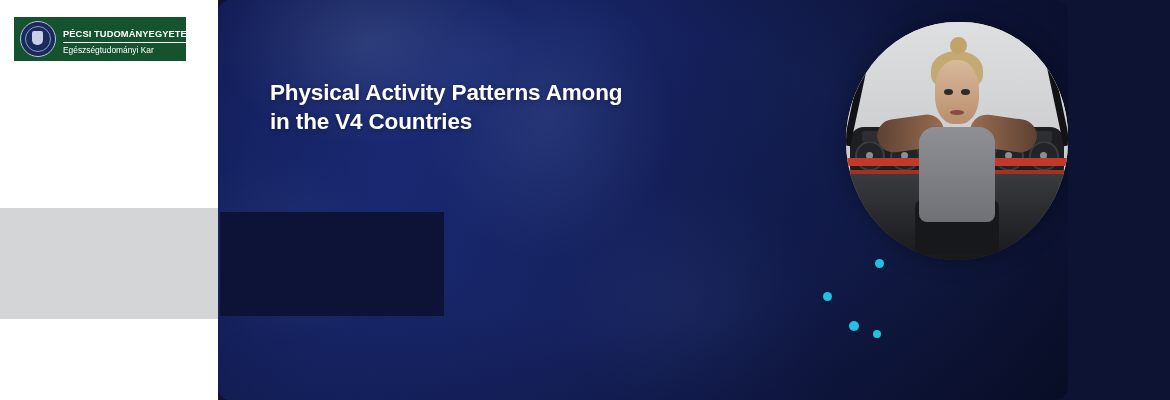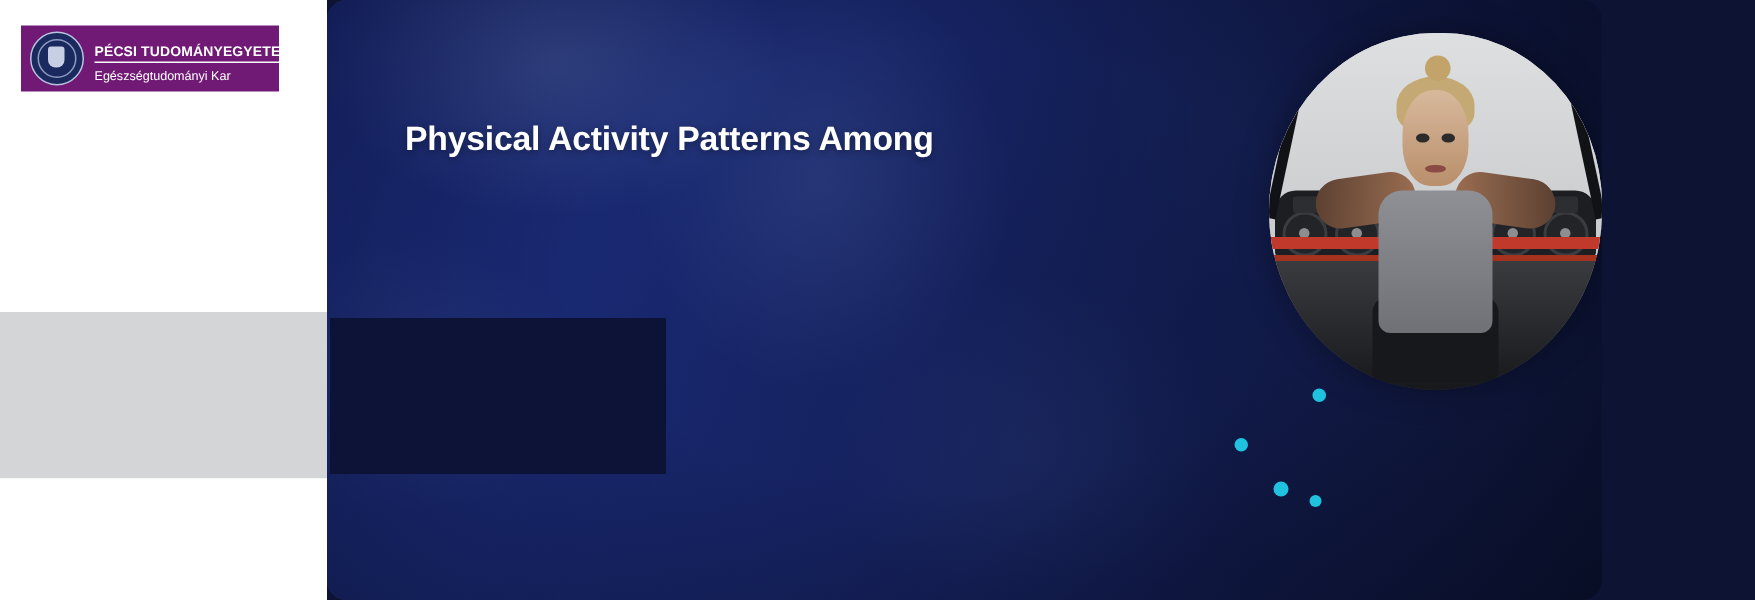--- a/index.html
+++ b/index.html
@@ -12,21 +12,21 @@
 
   
   .sidebar{position:absolute;left:0;top:0;width:218px;height:400px;background:#ffffff;z-index:6;}
   .logo-slot{position:absolute;left:0;width:218px;box-sizing:border-box;}
   .slot-1{top:0;height:104px;background:#ffffff;}
   .slot-2{top:104px;height:104px;background:#ffffff;}
   .slot-3{top:208px;height:111px;background:#d4d5d7;}
   .slot-4{top:319px;height:81px;background:#ffffff;}
 
   
-  .pecs-card{position:absolute;left:14px;top:17px;width:172px;height:44px;background:#701a75;display:flex;align-items:center;padding:0 6px;box-sizing:border-box;}
+  .pecs-card{position:absolute;left:14px;top:17px;width:172px;height:44px;background:#14532d;display:flex;align-items:center;padding:0 6px;box-sizing:border-box;}
   .pecs-seal{width:34px;height:34px;border-radius:50%;border:1.4px solid #b9c3dd;flex:0 0 auto;position:relative;background:#1b2a5e;}
   .pecs-seal::before{content:"";position:absolute;left:4px;top:4px;right:4px;bottom:4px;border-radius:50%;border:1px solid #8e9bbd;}
   .pecs-seal::after{content:"";position:absolute;left:11px;top:9px;width:11px;height:14px;background:#c7cfe4;border-radius:2px 2px 5px 5px;}
   .pecs-txt{margin-left:7px;color:#ffffff;line-height:1.25;}
   .pecs-l1{font-size:9.3px;font-weight:bold;letter-spacing:.1px;white-space:nowrap;border-bottom:1px solid #ffffff;padding-bottom:1px;display:inline-block;}
   .pecs-l2{font-size:8.4px;margin-top:2px;white-space:nowrap;}
 
   
   .ab-wrap{position:absolute;left:0;top:110px;width:218px;text-align:center;}
   .ab-mark{position:relative;width:62px;height:44px;margin:0 auto;}
@@ -129,20 +129,21 @@
 
   <div class="stage">
     <div class="bg-photo"></div>
     <div class="bg-tint"></div>
     <div class="bg-vignette"></div>
 
     <div class="placeholder-box"></div>
 
     <div class="title">
       <span>Physical Activity Patterns Among</span>
+      <span>in the V4 Countries</span>
     </div>
 
     <div class="photo-circle">
       <div class="ph-bg"></div>
       <div class="ph-wall"></div>
       <div class="ph-rackL"></div>
       <div class="ph-rackR"></div>
       <div class="dumb" style="left:4%;"></div>
       <div class="dumb" style="left:20%;"></div>
       <div class="dumb" style="left:36%;"></div>

